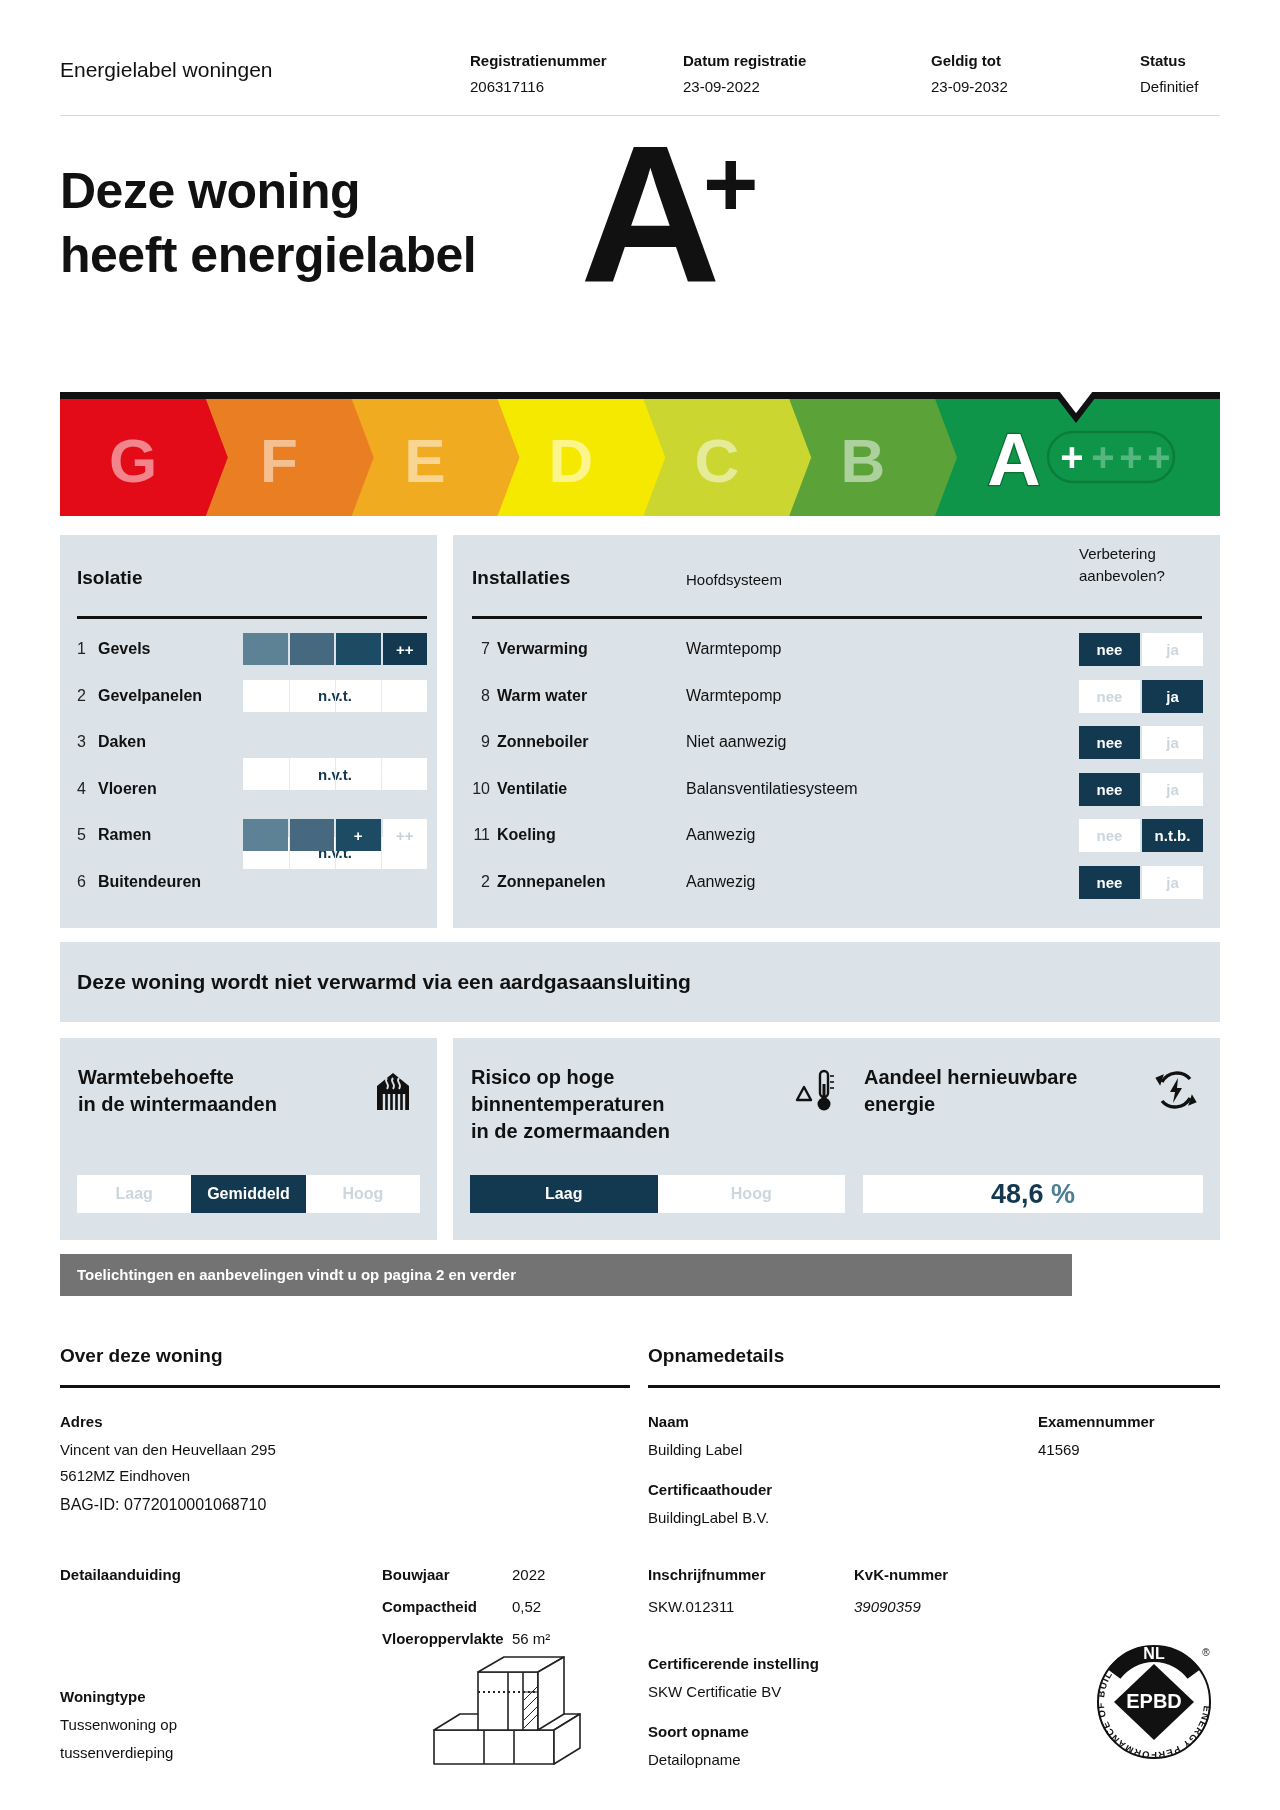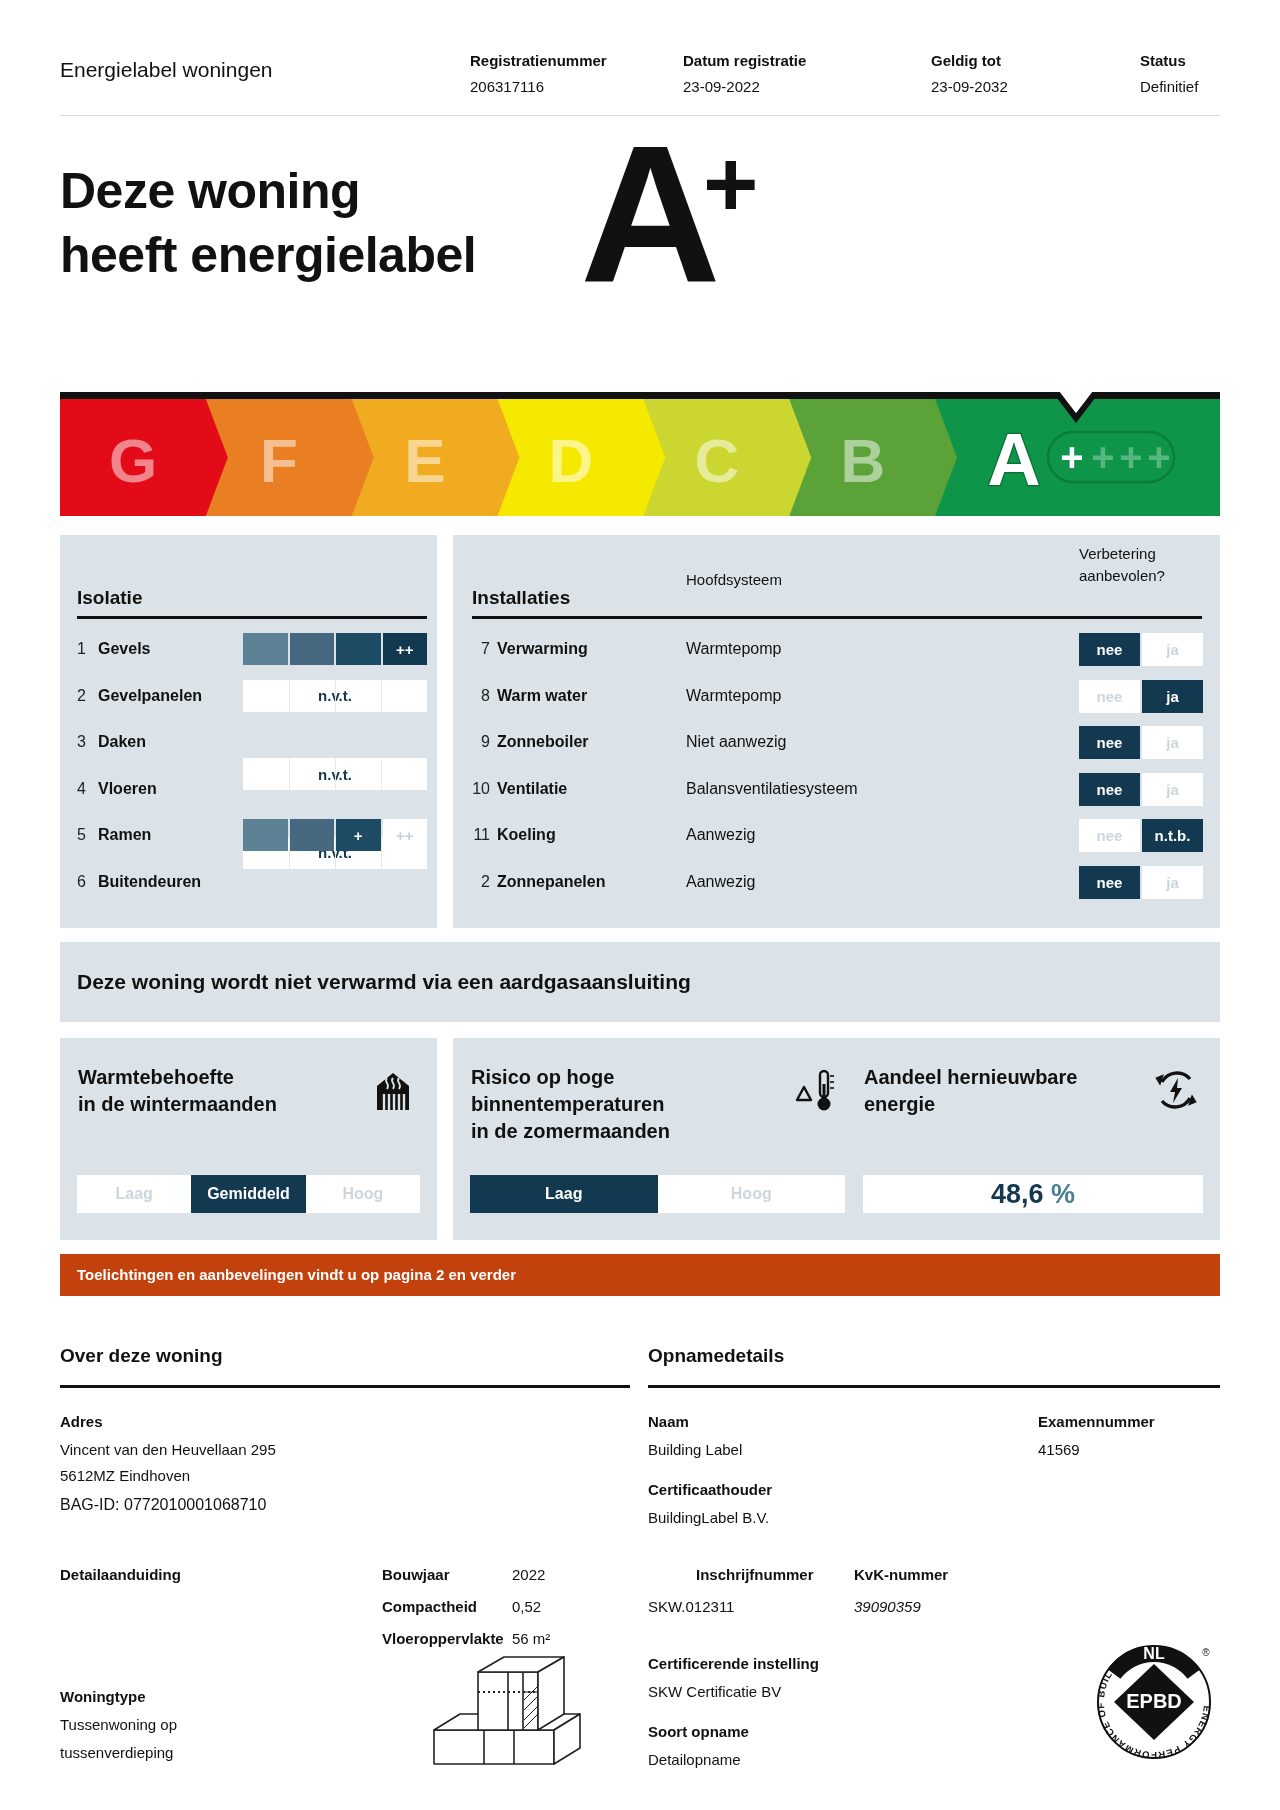--- a/index.html
+++ b/index.html
@@ -13,21 +13,21 @@
   .hdr-field-value{font-size:15px;top:78px;}
   .hdr-divider{left:60px;top:115px;width:1160px;height:1px;background:#d3dadf;}
 
   
   .hero-line{left:60px;font-size:50px;font-weight:bold;line-height:63px;letter-spacing:-.5px;}
   .hero-grade{left:580px;top:118px;font-size:195px;font-weight:bold;line-height:190px;letter-spacing:-4px;}
   .hero-plus{left:703px;top:138px;font-size:95px;font-weight:bold;line-height:90px;}
 
   
   .panel{background:#dce3e8;}
-  .panel-title{font-size:19px;font-weight:bold;margin-top:20px;}
+  .panel-title{font-size:19px;font-weight:bold;}
   .rule{height:3px;background:#111;}
   .row-num{font-size:16px;color:#222;}
   .row-label{font-size:16px;font-weight:bold;}
   .sys-text{font-size:16px;}
 
   .scalebar{display:flex;gap:2px;height:32px;}
   .scalebar .cell{flex:1;display:flex;align-items:center;justify-content:center;
                   font-size:15px;font-weight:bold;color:#fff;}
   .c1{background:#5d8195;} .c2{background:#47697f;} .c3{background:#1e4b64;} .c4{background:#123950;}
   .cell.ghost{background:#fff;color:#c6d0d7;}
@@ -46,21 +46,21 @@
   .banner span{position:absolute;left:17px;top:0;line-height:80px;font-size:21px;font-weight:bold;}
   .card{background:#dce3e8;top:1038px;height:202px;}
   .card-title{position:absolute;left:18px;top:26px;font-size:20px;font-weight:bold;line-height:27px;}
   .card-icon{position:absolute;right:20px;top:28px;width:48px;height:48px;}
   .strip{position:absolute;left:17px;right:17px;top:137px;height:38px;background:#fff;display:flex;}
   .opt{flex:1;display:flex;align-items:center;justify-content:center;font-size:16px;font-weight:bold;color:#ccd6dc;}
   .opt.on{background:#123950;color:#fff;}
   .pct{font-size:27px;font-weight:bold;color:#143850;}
   .pct .unit{color:#4c7e96;font-weight:bold;}
 
-  .notebar{left:60px;top:1254px;width:1160px;height:42px;background:#c2410c;}
+  .notebar{left:60px;top:1254px;width:1012px;height:42px;background:#737373;}
   .notebar span{position:absolute;left:17px;top:0;line-height:42px;color:#fff;font-weight:bold;font-size:15px;}
 
   
   .sec-h{font-size:19px;font-weight:bold;}
   .lbl{font-size:15px;font-weight:bold;}
   .val{font-size:15px;}
   .small{font-size:16px;}
   svg text{font-family:"Liberation Sans","DejaVu Sans",sans-serif;}
 </style>
 </head>
@@ -350,21 +350,21 @@
   <div class="abs rule" style="left:648px;top:1385px;width:572px;"></div>
 
   <div class="abs lbl" style="left:648px;top:1413px;">Naam</div>
   <div class="abs val" style="left:648px;top:1441px;">Building Label</div>
   <div class="abs lbl" style="left:1038px;top:1413px;">Examennummer</div>
   <div class="abs val" style="left:1038px;top:1441px;">41569</div>
 
   <div class="abs lbl" style="left:648px;top:1481px;">Certificaathouder</div>
   <div class="abs val" style="left:648px;top:1509px;">BuildingLabel B.V.</div>
 
-  <div class="abs lbl" style="left:648px;top:1566px;margin-left:48px;">Inschrijfnummer</div>
+  <div class="abs lbl" style="left:648px;top:1566px;">Inschrijfnummer</div>
   <div class="abs val" style="left:648px;top:1598px;">SKW.012311</div>
   <div class="abs lbl" style="left:854px;top:1566px;">KvK-nummer</div>
   <div class="abs val" style="left:854px;top:1598px;font-style:italic;">39090359</div>
 
   <div class="abs lbl" style="left:648px;top:1655px;">Certificerende instelling</div>
   <div class="abs val" style="left:648px;top:1683px;">SKW Certificatie BV</div>
 
   <div class="abs lbl" style="left:648px;top:1723px;">Soort opname</div>
   <div class="abs val" style="left:648px;top:1751px;">Detailopname</div>
 

